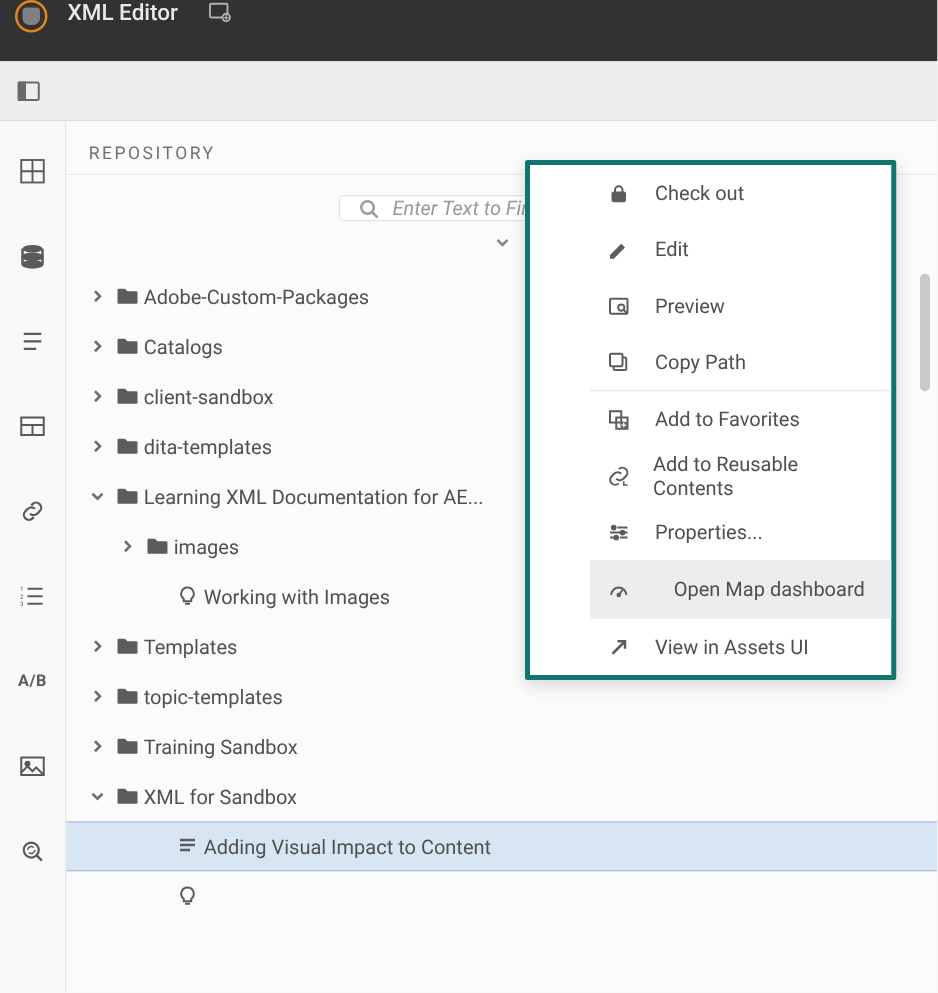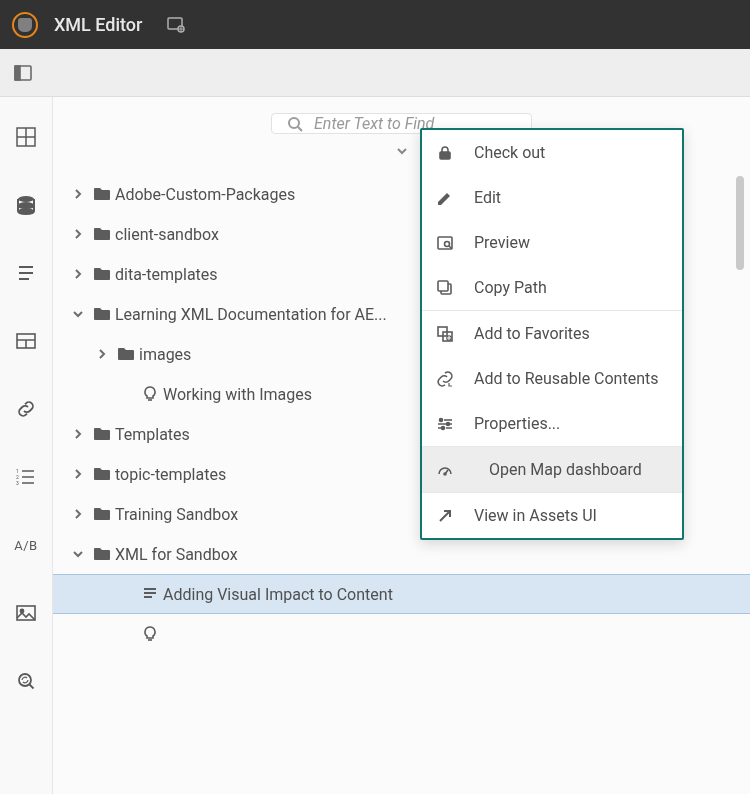--- a/index.html
+++ b/index.html
@@ -1,31 +1,31 @@
 <!DOCTYPE html>
 <html><head>
 <meta charset="utf-8">
 <style>
 * { margin: 0; padding: 0; box-sizing: border-box; font-family: -apple-system, BlinkMacSystemFont, "Segoe UI", Roboto, Helvetica, Arial, sans-serif; }
 body { width: 750px; height: 794px; background: #f5f5f5; overflow: hidden; position: relative; }
 
-.header { background: #323232; height: 49px; display: flex; align-items: center; padding: 0 12px; }
+.header { background: #323232; height: 49px; display: flex; align-items: flex-start; padding: 0 12px; }
 .header-logo { width: 26px; height: 26px; border: 2px solid #e68619; border-radius: 50%; display: flex; align-items: center; justify-content: center; margin-right: 16px; }
 .header-logo-inner { width: 14px; height: 14px; background: #808080; border-radius: 3px 3px 40% 40%; }
 .header-title { color: #e8e8e8; font-size: 18px; font-weight: 500; }
 .header-tool { margin-left: 24px; color: #b0b0b0; }
 
 .subheader { background: #eeeeee; height: 48px; border-bottom: 1px solid #ddd; display:flex; align-items:center; padding-left: 12px; }
 .subheader svg { color: #6a6a6a; }
 
 .body { display: flex; height: calc(794px - 49px - 48px); }
 
 .iconrail { width: 52px; background: #f9f9f9; display: flex; flex-direction: column; align-items: center; padding-top: 6px; gap: 0; }
 .iconrail-item { width: 52px; height: 68px; display:flex; align-items:center; justify-content:center; color:#5a5a5a; cursor:pointer; }
-.iconrail-item.text { font-size: 13px; font-weight:400; letter-spacing:0.5px; }
+.iconrail-item.text { font-size: 13px; font-weight:700; letter-spacing:0.5px; }
 
 .panel { flex:1; background: #fbfbfb; border-left: 1px solid #e6e6e6; display:flex; flex-direction:column; }
 .panel-title { padding: 18px 18px 8px 18px; font-size: 14px; letter-spacing: 2px; color: #707070; border-bottom: 1px solid #e9e9e9; }
 .panel-search-row { display:flex; padding: 16px 16px 12px 16px; align-items:center; gap:10px;flex-direction:column; }
 .search-box { flex:1; border:1px solid #e2e2e2; border-radius:4px; background:#fff; height:42px; display:flex; align-items:center; padding: 0 14px; color:#9b9b9b; }
 .search-box input { border:none; outline:none; font-size:16px; font-style:italic; color:#555; width:100%; background:transparent; }
 .search-box input::placeholder { color:#999; font-style: italic; }
 .chev-down { color:#888; }
 
 .tree { flex:1; overflow:auto; padding: 4px 0; position:relative; }
@@ -34,21 +34,21 @@
 .tree-row .icon { width:26px; display:flex; justify-content:center; color:#5c5c5c; }
 .tree-row .label { white-space:nowrap; overflow:hidden; text-overflow:ellipsis; }
 .tree-row.depth-0 { padding-left: 14px; }
 .tree-row.depth-1 { padding-left: 38px; }
 .tree-row.depth-2 { padding-left: 62px; }
 .tree-row.selected { background: #d8e6f4; border: 1px solid #a8c4e0; border-left:none; border-right:none; }
 
 .scroll-indicator { position:absolute; right:6px; top:0; width:8px; height:460px; }
 .scroll-thumb { position:absolute; top:6px; right:0; width:8px; height:94px; background:#c9c9c9; border-radius:4px; }
 
-.context-menu { position:absolute; top:128px; left:420px; width:264px; background:#fff; border:2px solid #0f766e; box-shadow: 0 4px 14px rgba(0,0,0,0.15); border-radius:2px; z-index:10; }
+.context-menu { position:absolute; top:128px; left:420px; width:297px; background:#fff; border:4px solid #0f766e; box-shadow: 0 4px 14px rgba(0,0,0,0.15); border-radius:2px; z-index:10;padding-left:48px; }
 .menu-item { height:45px; display:flex; align-items:center; padding:0 14px; font-size:16px; color:#4f4f4f; cursor:pointer; }
 .menu-item:hover, .menu-item.hovered { background:#ededed;gap:15px; }
 .menu-item .micon { width:38px; display:flex; justify-content:flex-start; color:#5c5c5c; }
 .menu-sep { height:1px; background:#e7e7e7; }
 
 svg { display:block; }
 </style>
 </head>
 <body>
 
@@ -129,20 +129,21 @@
     <div class="iconrail-item">
       <svg width="22" height="22" viewBox="0 0 22 22" fill="none" stroke="currentColor" stroke-width="1.8">
           <circle cx="10" cy="10" r="6"></circle>
           <path d="M14.5 14.5l4 4"></path>
           <path d="M7 10a3 3 0 015-2M13 10a3 3 0 01-5 2" stroke-width="1.2"></path>
         </svg>
     </div>
   </div>
 
   <div class="panel">
+    <div class="panel-title">REPOSITORY</div>
     <div class="panel-search-row">
       <div class="search-box">
         <span style="margin-right:10px;">
           <svg width="18" height="18" viewBox="0 0 18 18" fill="none" stroke="#9b9b9b" stroke-width="2">
               <circle cx="8" cy="8" r="5"></circle>
               <path d="M12 12l4 4"></path>
             </svg>
         </span>
         <input type="text" placeholder="Enter Text to Find" style="">
       </div>
@@ -174,20 +175,33 @@
           <span class="toggle">
             <svg width="10" height="10" viewBox="0 0 10 10" fill="none" stroke="currentColor" stroke-width="2">
               <path d="M3 1l4 4-4 4"></path>
             </svg>
           </span>
           <span class="icon">
             <svg width="18" height="14" viewBox="0 0 18 14" fill="currentColor">
               <path d="M1 2a1 1 0 011-1h5l2 2h7a1 1 0 011 1v8a1 1 0 01-1 1H2a1 1 0 01-1-1V2z"></path>
             </svg>
           </span>
+          <span class="label">Catalogs</span>
+        </div>
+        <div class="tree-row depth-0">
+          <span class="toggle">
+            <svg width="10" height="10" viewBox="0 0 10 10" fill="none" stroke="currentColor" stroke-width="2">
+              <path d="M3 1l4 4-4 4"></path>
+            </svg>
+          </span>
+          <span class="icon">
+            <svg width="18" height="14" viewBox="0 0 18 14" fill="currentColor">
+              <path d="M1 2a1 1 0 011-1h5l2 2h7a1 1 0 011 1v8a1 1 0 01-1 1H2a1 1 0 01-1-1V2z"></path>
+            </svg>
+          </span>
           <span class="label">client-sandbox</span>
         </div>
         <div class="tree-row depth-0">
           <span class="toggle">
             <svg width="10" height="10" viewBox="0 0 10 10" fill="none" stroke="currentColor" stroke-width="2">
               <path d="M3 1l4 4-4 4"></path>
             </svg>
           </span>
           <span class="icon">
             <svg width="18" height="14" viewBox="0 0 18 14" fill="currentColor">

